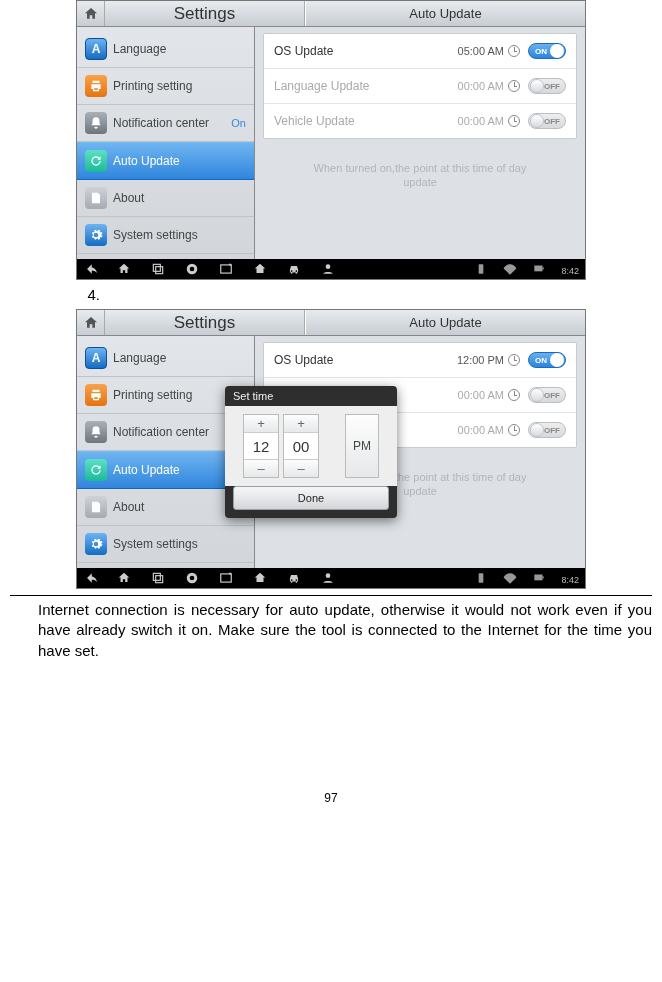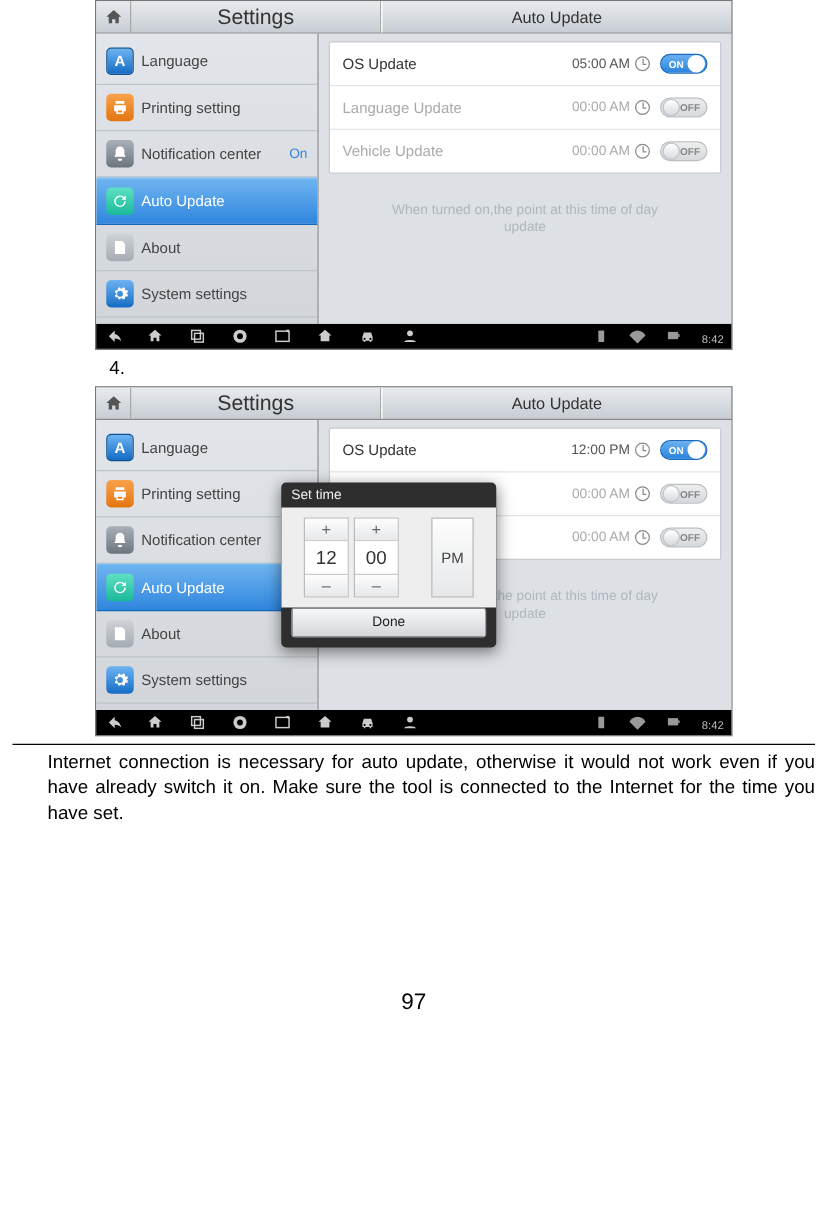--- a/index.html
+++ b/index.html
@@ -60,21 +60,21 @@
   .modal-h { color:#eee; font-size:11px; padding:4px 8px; }
   .modal-b { background:#eee; padding:8px; display:flex; gap:4px; justify-content:center; align-items:stretch; }
   .spin { width:36px; background:#fff; border:1px solid #bbb; display:flex; flex-direction:column; }
   .spin .btn { height:18px; display:flex; align-items:center; justify-content:center; color:#666; font-size:13px; background:linear-gradient(#fdfdfd,#e6e8ea); }
   .spin .btn.t { border-bottom:1px solid #ccc; }
   .spin .btn.b { border-top:1px solid #ccc; }
   .spin .val { height:26px; display:flex; align-items:center; justify-content:center; font-size:15px; color:#333; background:#fff; }
   .ampm { width:34px; display:flex; align-items:center; justify-content:center; background:linear-gradient(#fdfdfd,#e6e8ea); border:1px solid #bbb; font-size:12px; color:#444;margin-left:22px; }
   .done { margin:0 8px 8px; background:linear-gradient(#f6f7f8,#d4d7da); border:1px solid #9aa0a6; border-radius:3px; text-align:center; font-size:11px; padding:5px 0; color:#222; }
 
-  .pagenum { text-align:center; margin-top:130px; font-size:18px; }
+  .pagenum { text-align:center; margin-top:130px; font-size:12px; }
   .cut { height:6px; overflow:hidden; }
 </style>
 </head>
 <body>
 
 <div class="wrap">
 
 <div class="figure">
  <div class="device">
   <div class="topbar">

